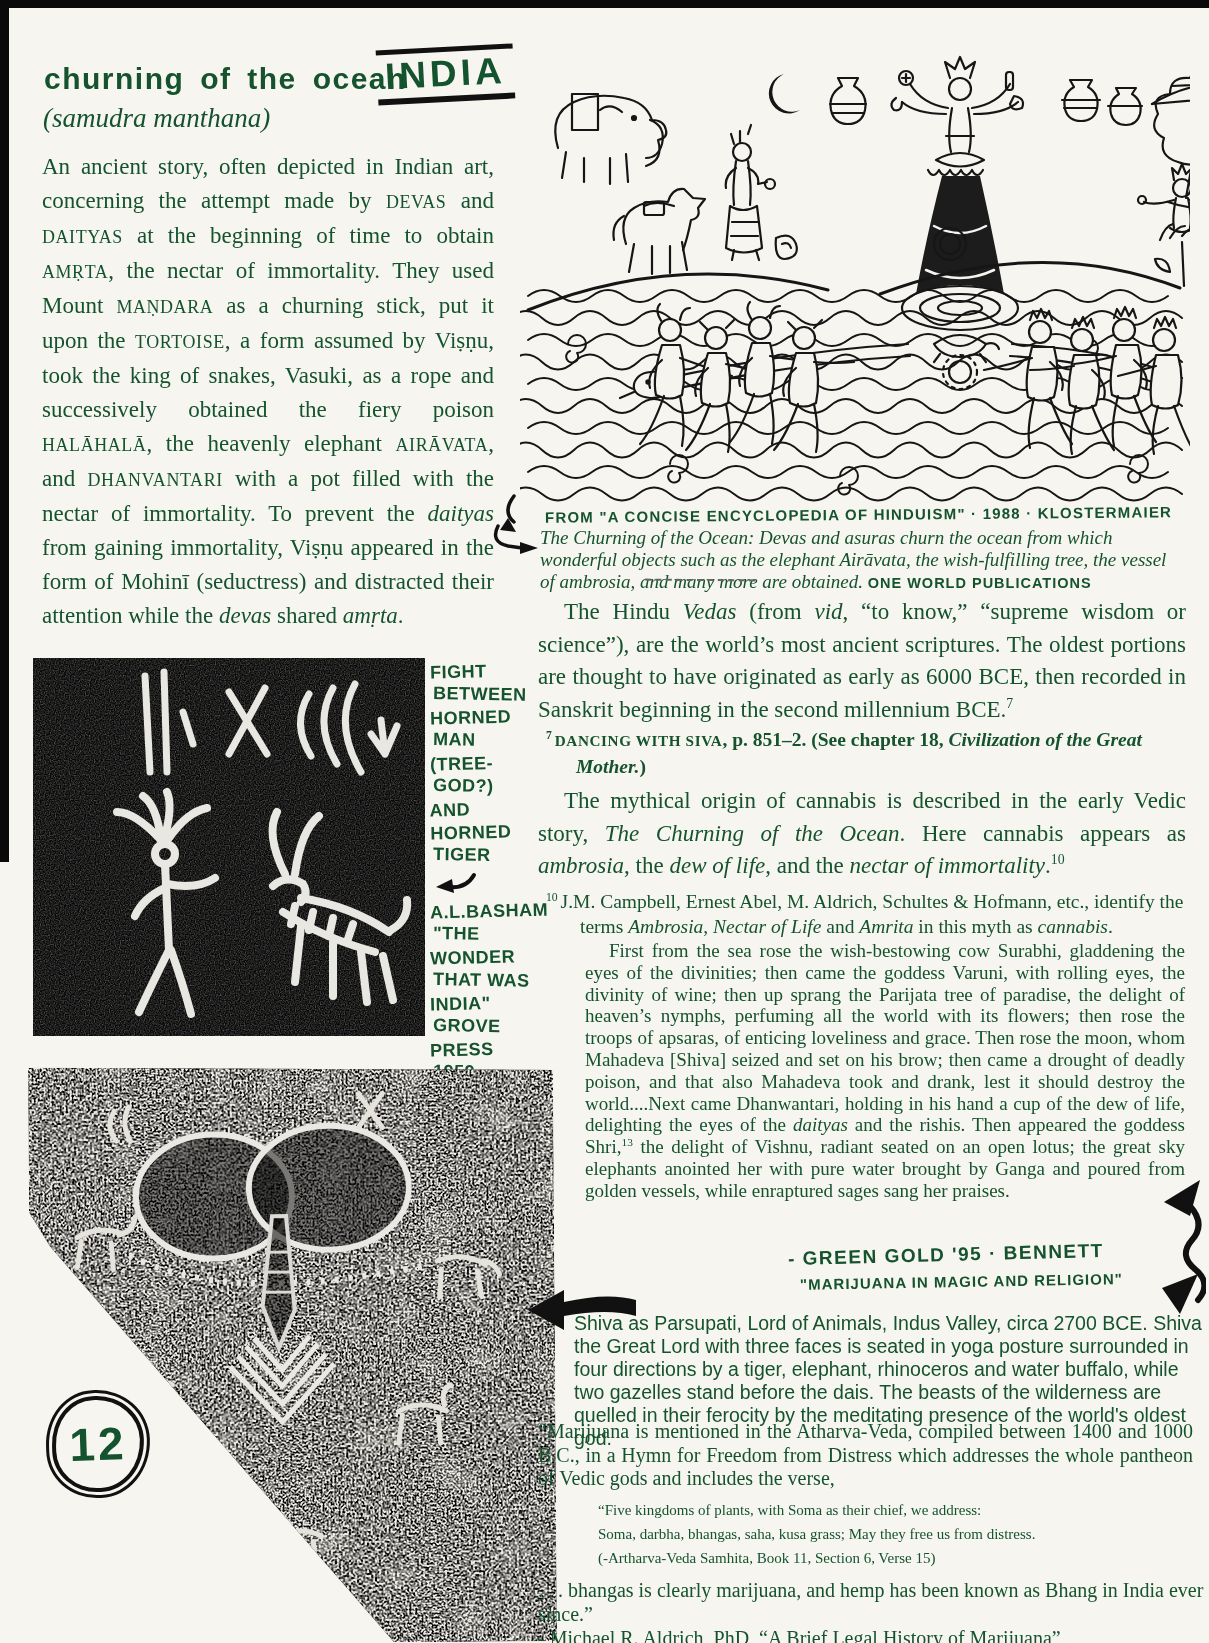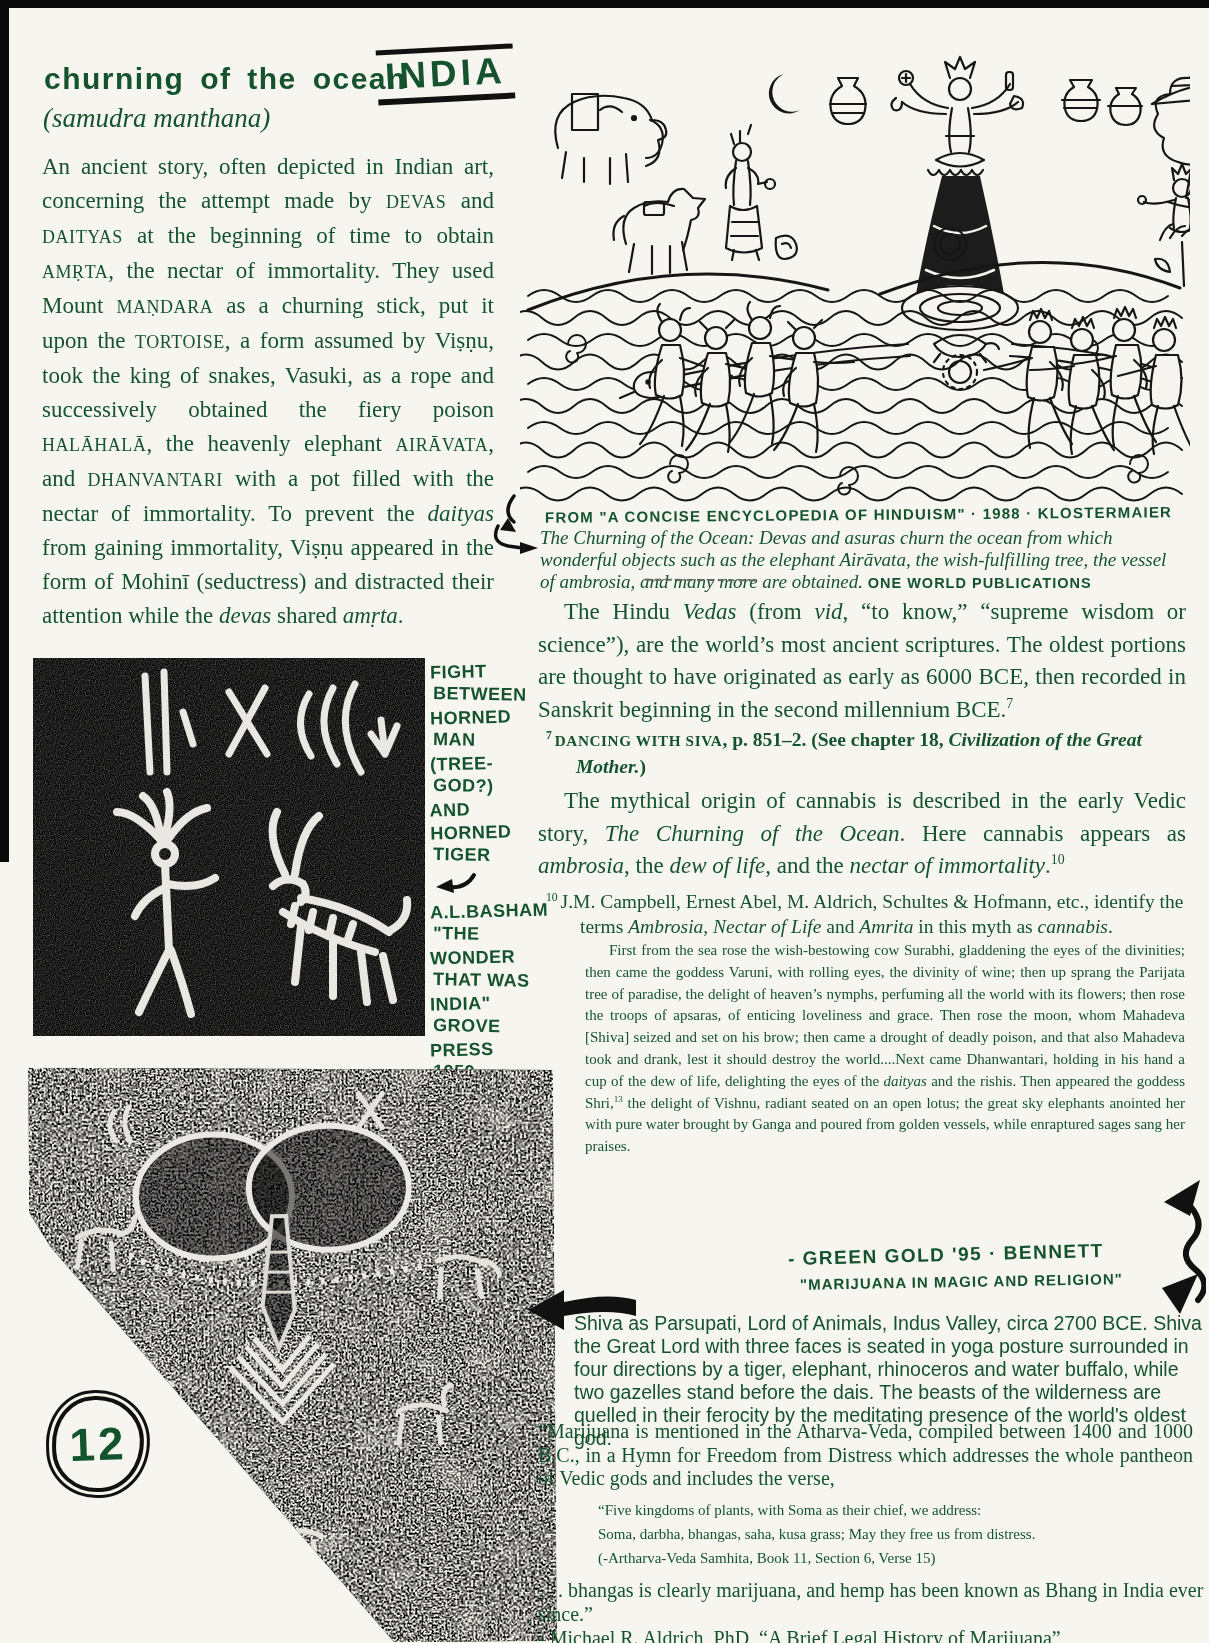--- a/index.html
+++ b/index.html
@@ -50,21 +50,21 @@
 
   .p1{position:absolute;left:538px;top:596px;width:648px;font-size:23px;line-height:32.5px;
         text-align:justify;text-indent:26px;margin:0;}
   .fn{margin:0;}
   .fn7{position:absolute;left:546px;top:727px;width:640px;font-size:19.5px;line-height:26px;
         padding-left:30px;text-indent:-30px;}
   .p2{position:absolute;left:538px;top:785px;width:648px;font-size:23px;line-height:32.5px;
         text-align:justify;text-indent:26px;margin:0;}
   .fn10{position:absolute;left:546px;top:889px;width:640px;font-size:19.5px;line-height:25px;
         padding-left:34px;text-indent:-34px;}
-  .quote{position:absolute;left:585px;top:940px;width:600px;font-size:15px;
+  .quote{position:absolute;left:585px;top:940px;width:600px;font-size:19px;
         line-height:21.8px;text-align:justify;text-indent:24px;margin:0;}
   .attrib1{position:absolute;left:788px;top:1244px;font-family:"Liberation Sans",sans-serif;
         font-weight:700;font-size:19px;letter-spacing:1.5px;transform:rotate(-1.5deg);}
   .attrib2{position:absolute;left:800px;top:1273px;font-family:"Liberation Sans",sans-serif;
         font-weight:700;font-size:15px;letter-spacing:1px;transform:rotate(-1deg);}
   .squiggle{position:absolute;left:1158px;top:1176px;}
   .big-arrow{position:absolute;left:528px;top:1286px;}
   .seal-cap{position:absolute;left:562px;top:1300px;width:628px;margin:12px;
         font-family:Liberation Sans, sans-serif;font-size:19.5px;line-height:23px;}
   .atharva{position:absolute;left:538px;top:1420px;width:655px;font-size:20px;

